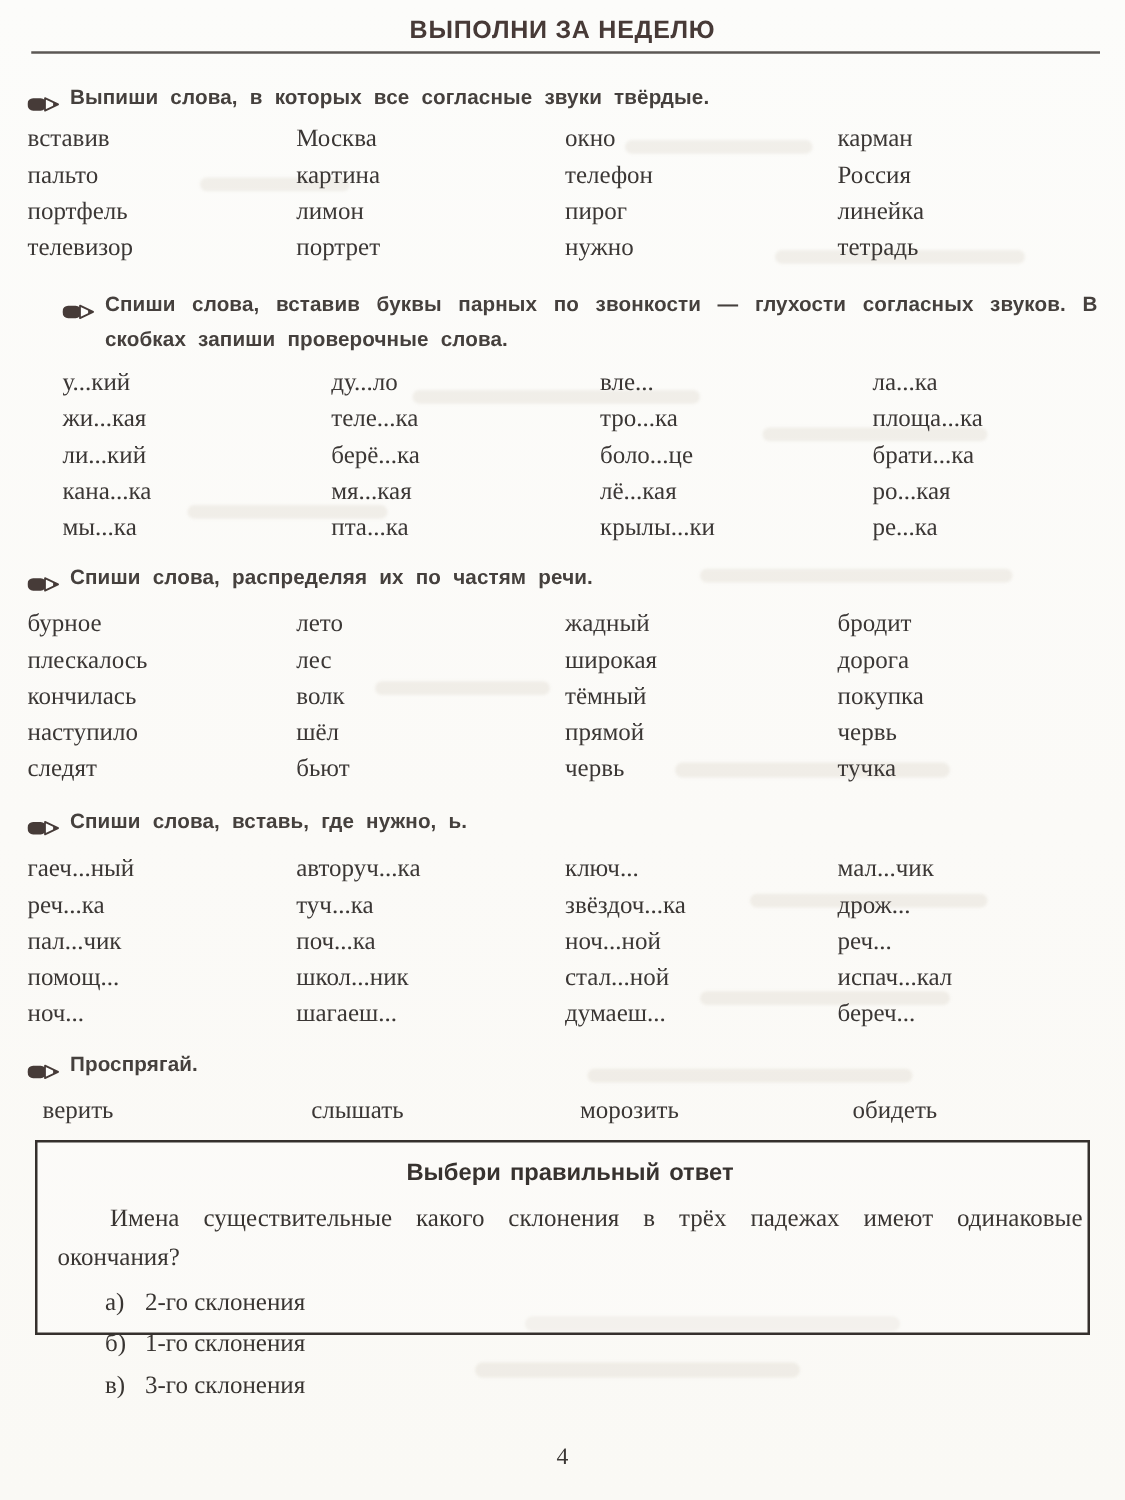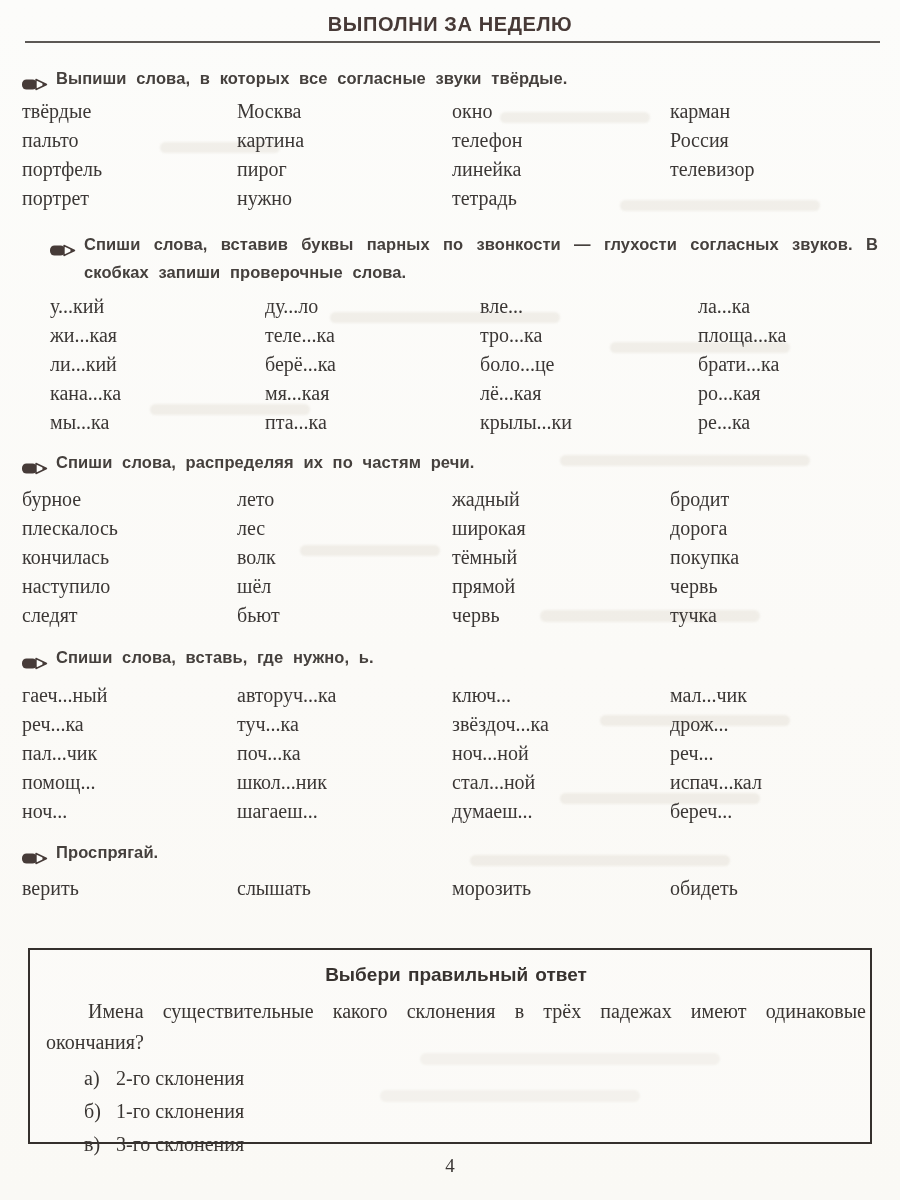--- a/index.html
+++ b/index.html
@@ -57,21 +57,21 @@
   }
   .word-grid .word{
     font-family:"Liberation Serif", serif;
     font-size:20px;
     line-height:29px;
     color:#3b3735;
     white-space:nowrap;
   }
   
   .quiz-box{
-    position:absolute;left:28px;right:28px;top:948px;height:196px;
+    position:absolute;left:28px;right:28px;top:912px;height:156px;
     border:2px solid #35302d;
     background:rgba(255,255,255,.25);
     box-sizing:border-box;
     padding:14px 4px 0 16px;
   }
   .quiz-title{
     margin:0;
     text-align:center;
     font-family:"Liberation Sans", sans-serif;
     font-weight:bold;
@@ -139,29 +139,30 @@
       <span class="pencil">
         <svg width="26" height="13" viewBox="0 0 26 13">
           <rect x="0" y="1.5" width="15" height="10" rx="4.5" fill="#463b38"></rect>
           <polygon points="14,1.5 24.5,6.5 14,11.5" fill="#fdfdfb" stroke="#463b38" stroke-width="1.4" stroke-linejoin="round"></polygon>
           <polygon points="20.5,4.6 24.5,6.5 20.5,8.4" fill="#463b38"></polygon>
         </svg>
       </span>
       <span>Выпиши слова, в которых все согласные звуки твёрдые.</span><span class="bold-tail"></span>
     </div>
     <div class="word-grid" style="top:33px;">
-        <span class="word">твёрдые</span>
+        <span class="word">вставив</span>
         <span class="word">Москва</span>
         <span class="word">окно</span>
         <span class="word">карман</span>
         <span class="word">пальто</span>
         <span class="word">картина</span>
         <span class="word">телефон</span>
         <span class="word">Россия</span>
         <span class="word">портфель</span>
+        <span class="word">лимон</span>
         <span class="word">пирог</span>
         <span class="word">линейка</span>
         <span class="word">телевизор</span>
         <span class="word">портрет</span>
         <span class="word">нужно</span>
         <span class="word">тетрадь</span>
       </div>
   </section>
 
   <section class="task" style="top:230px;margin-left:28px;">
@@ -273,21 +274,21 @@
     <div class="instr">
       <span class="pencil">
         <svg width="26" height="13" viewBox="0 0 26 13">
           <rect x="0" y="1.5" width="15" height="10" rx="4.5" fill="#463b38"></rect>
           <polygon points="14,1.5 24.5,6.5 14,11.5" fill="#fdfdfb" stroke="#463b38" stroke-width="1.4" stroke-linejoin="round"></polygon>
           <polygon points="20.5,4.6 24.5,6.5 20.5,8.4" fill="#463b38"></polygon>
         </svg>
       </span>
       <span>Проспрягай.</span><span class="bold-tail"></span>
     </div>
-    <div class="word-grid" style="top:36px;">
+    <div class="word-grid" style="top:36px;margin-left:12px;">
         <span class="word">верить</span>
         <span class="word">слышать</span>
         <span class="word">морозить</span>
         <span class="word">обидеть</span>
       </div>
   </section>
 
   <div class="quiz-box">
     <h2 class="quiz-title">Выбери правильный ответ</h2>
     <p class="quiz-question">Имена существительные какого склонения в трёх падежах имеют одинаковые окончания?</p>

